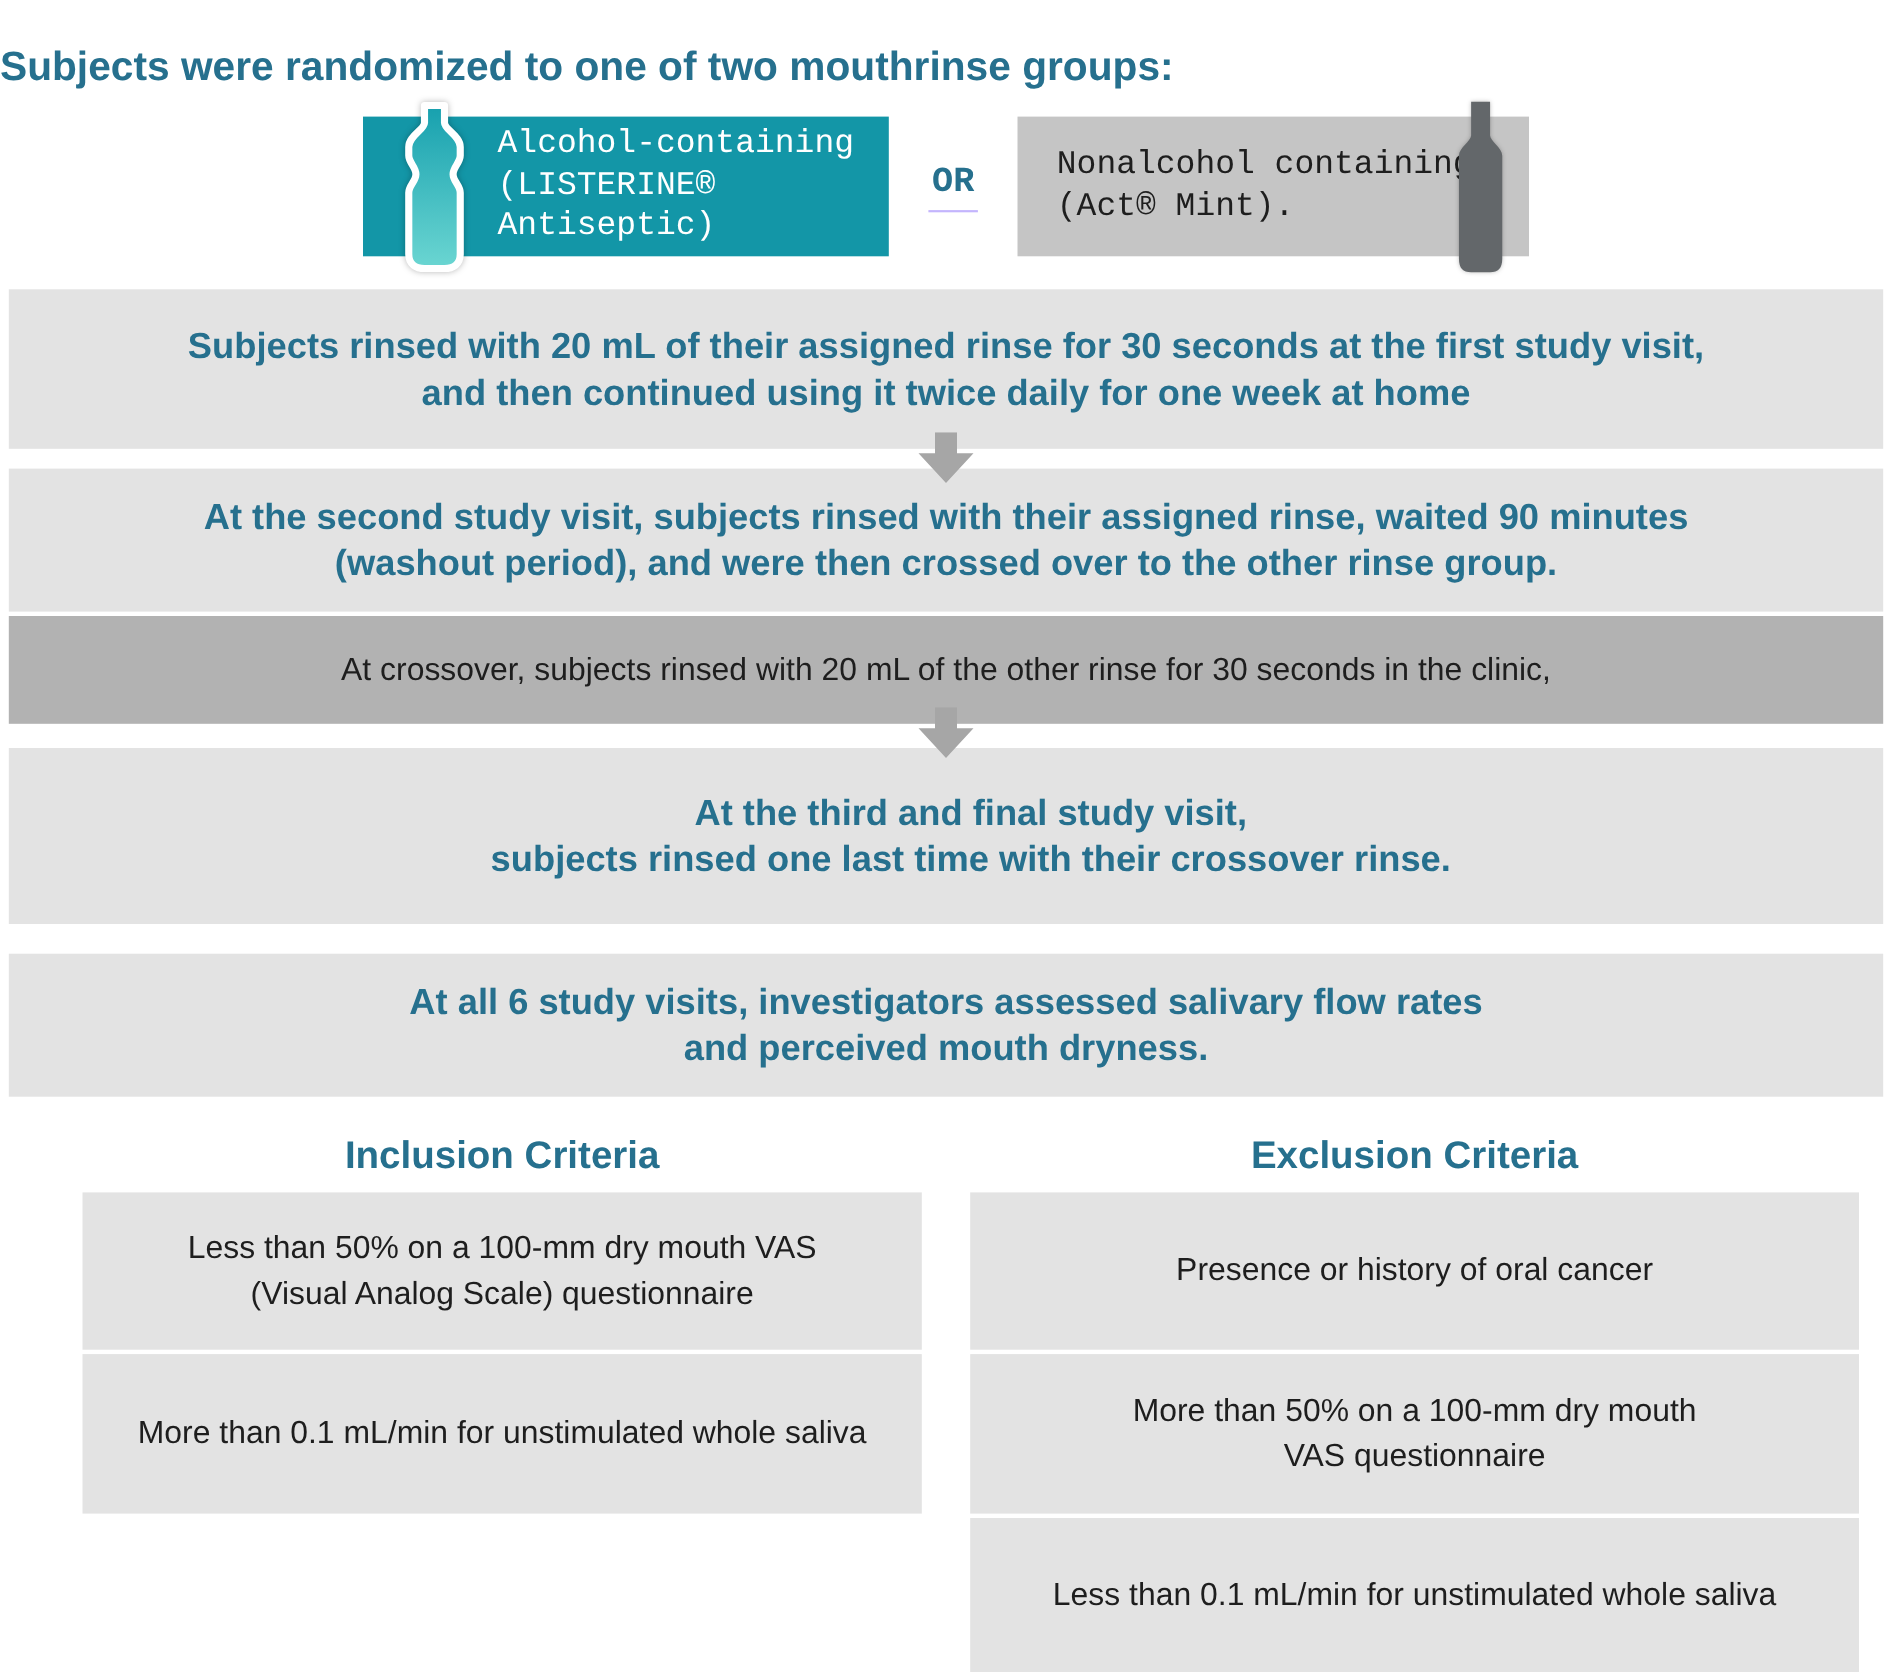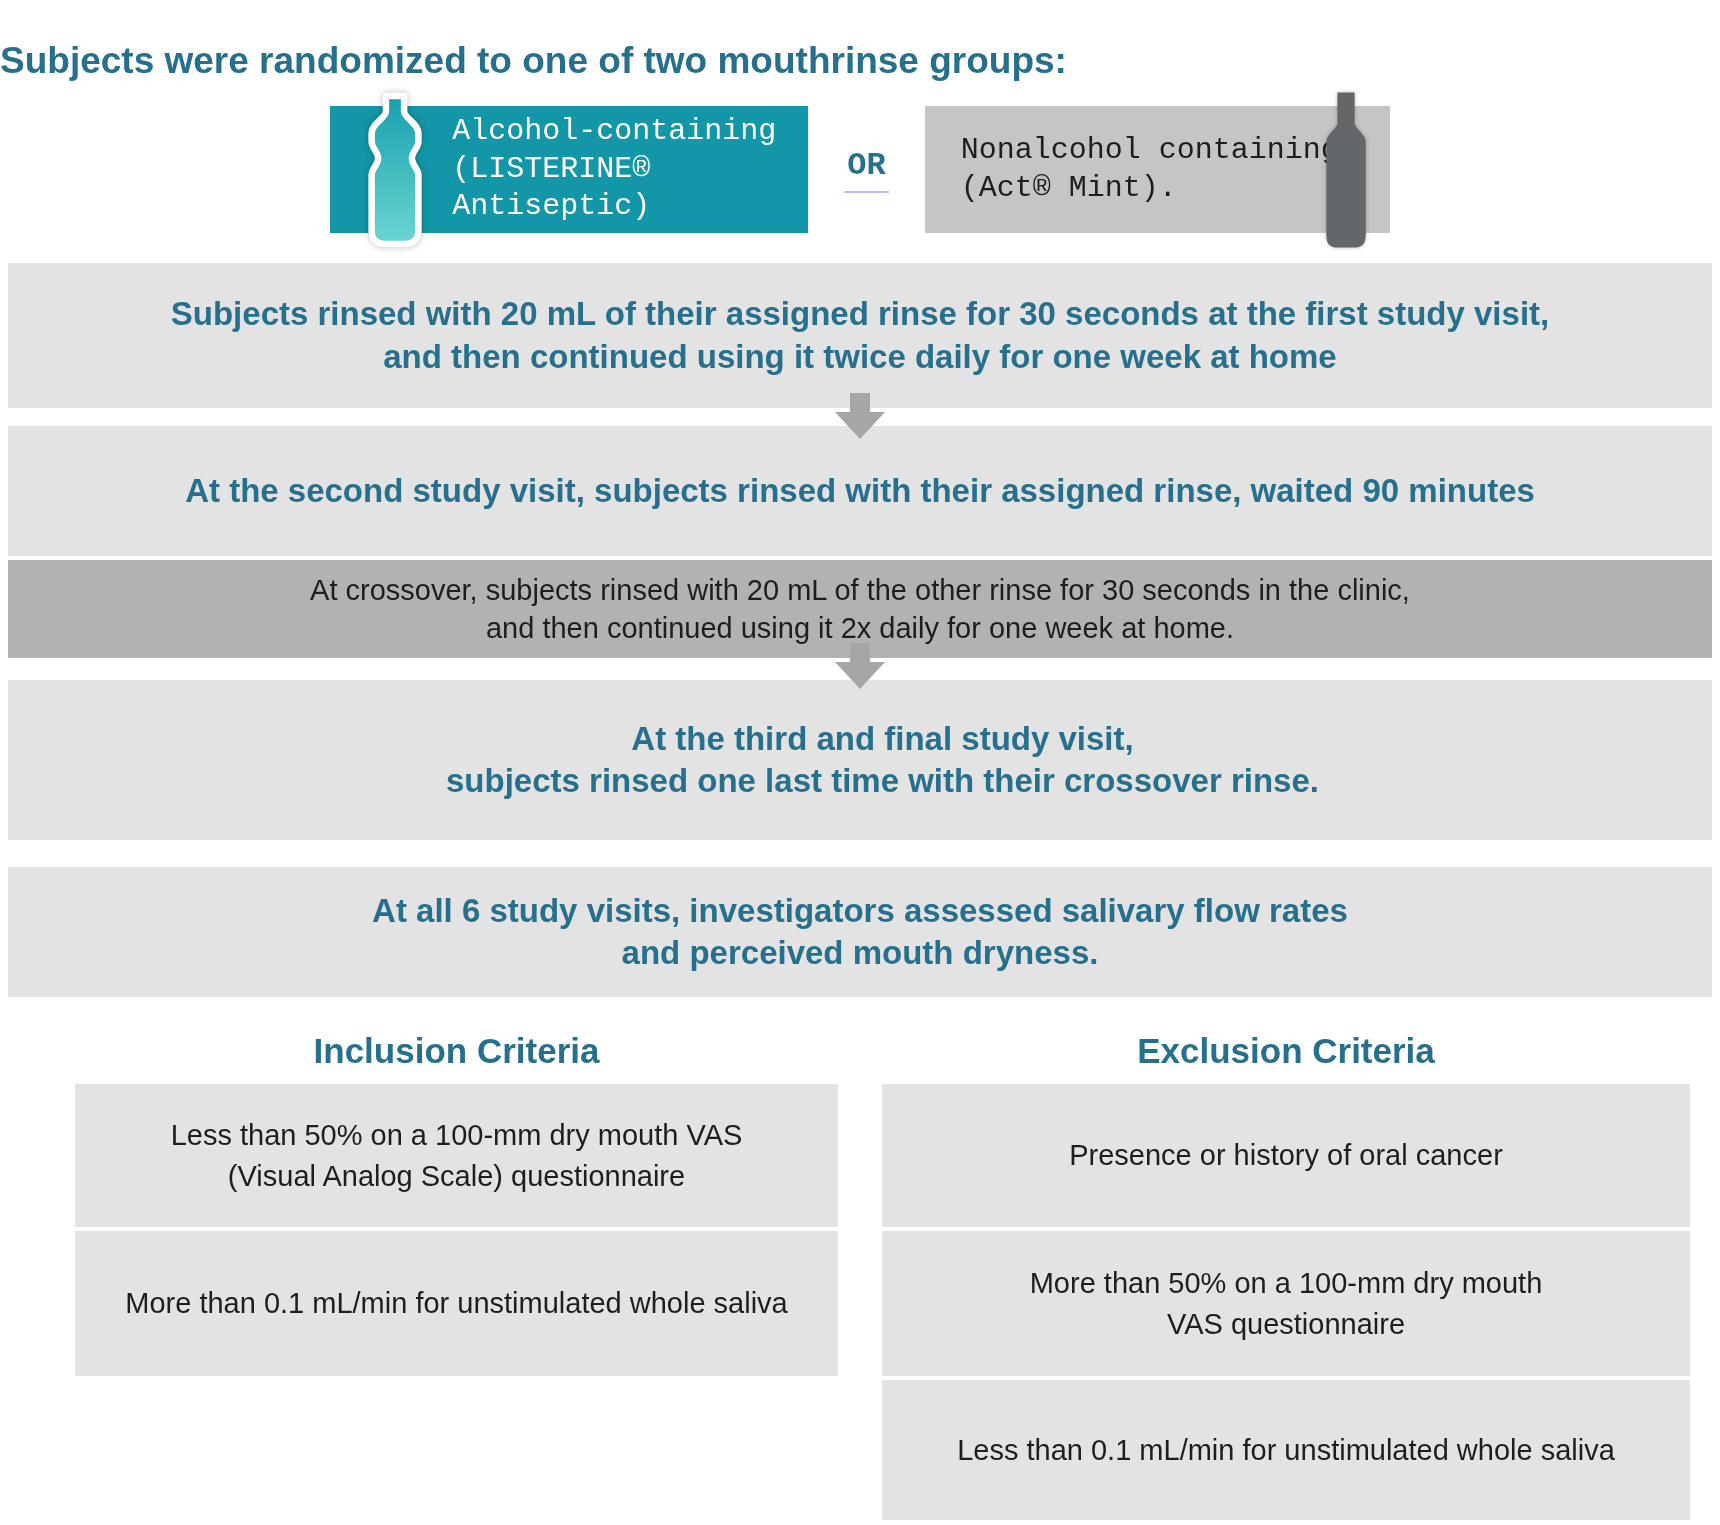--- a/index.html
+++ b/index.html
@@ -170,25 +170,25 @@
     </div>
 
     <div class="arrow-slot">
       <svg class="flow-arrow" viewBox="0 0 54 46">
         <path d="M17 0 h20 v19 h15 L27 46 2 19 h15 z" fill="#a6a6a6"></path>
       </svg>
     </div>
 
     <div class="flow-box light fb2">
       <div>At the second study visit, subjects rinsed with their assigned rinse, waited 90 minutes</div>
+      <div>(washout period), and were then crossed over to the other rinse group.</div>
     </div>
 
     <div class="flow-box dark fb3">
       <div>At crossover, subjects rinsed with 20 mL of the other rinse for 30 seconds in the clinic,</div>
-      <div>and then continued using it 2x daily for one week at home.</div>
     </div>
 
     <div class="arrow-slot">
       <svg class="flow-arrow" viewBox="0 0 54 46">
         <path d="M17 0 h20 v19 h15 L27 46 2 19 h15 z" fill="#a6a6a6"></path>
       </svg>
     </div>
 
     <div class="flow-box light fb4">
       <div>At the third and final study visit,</div>

